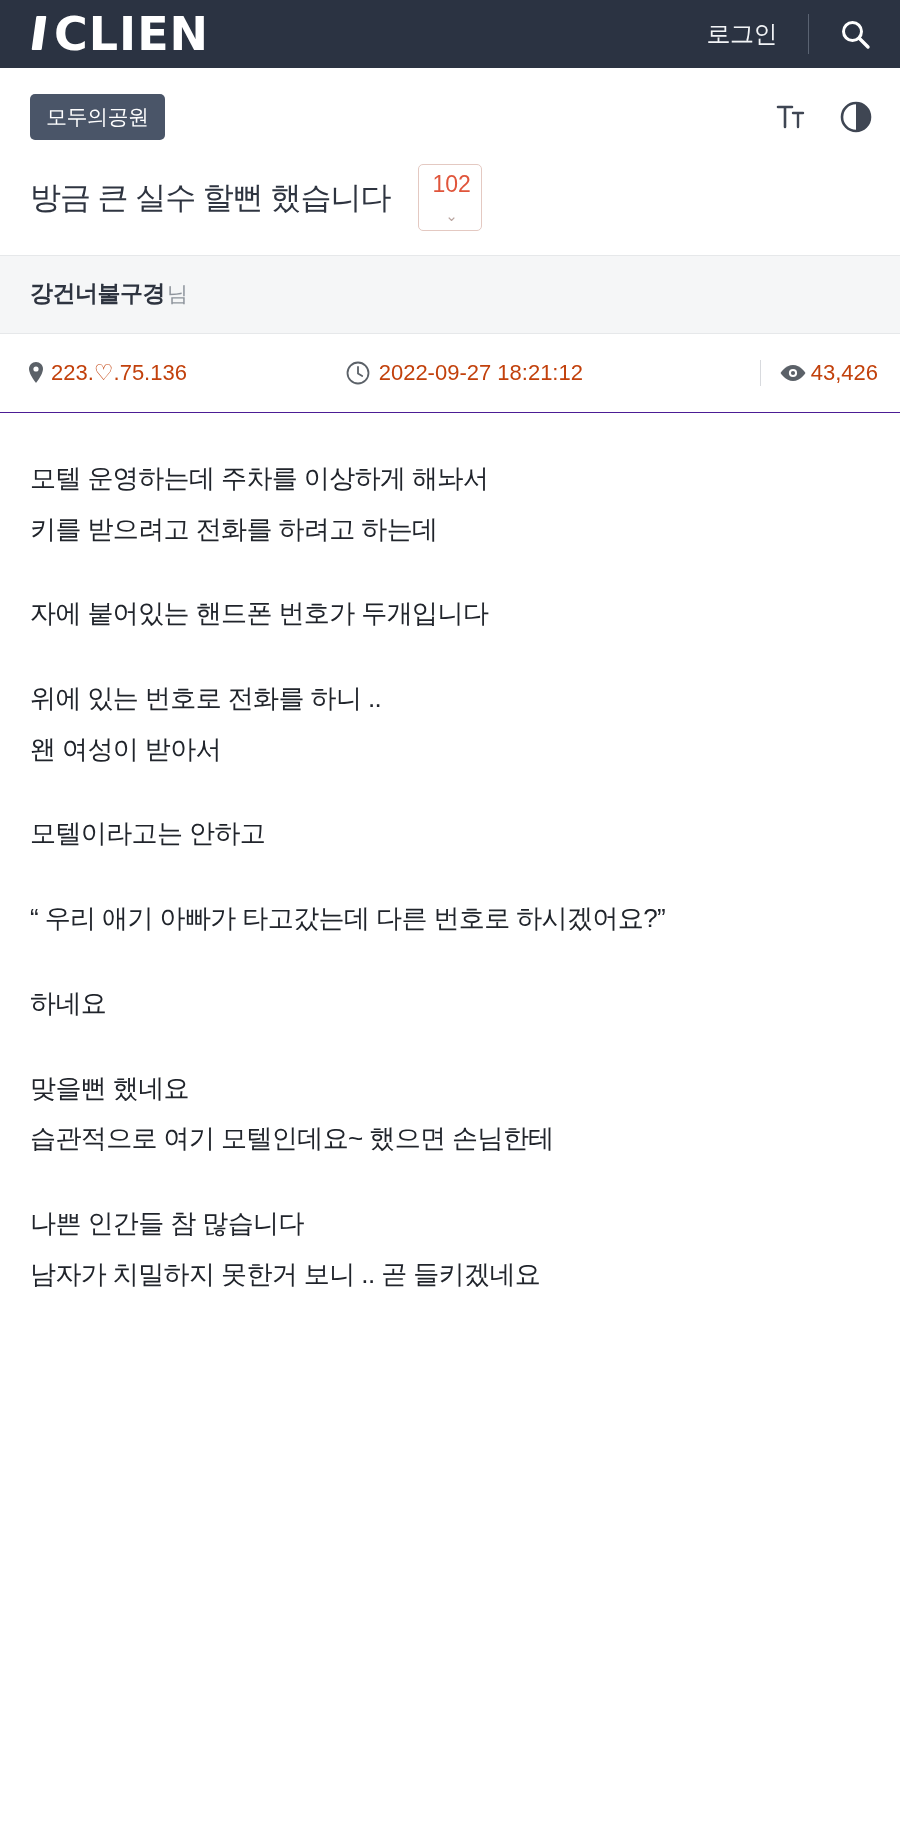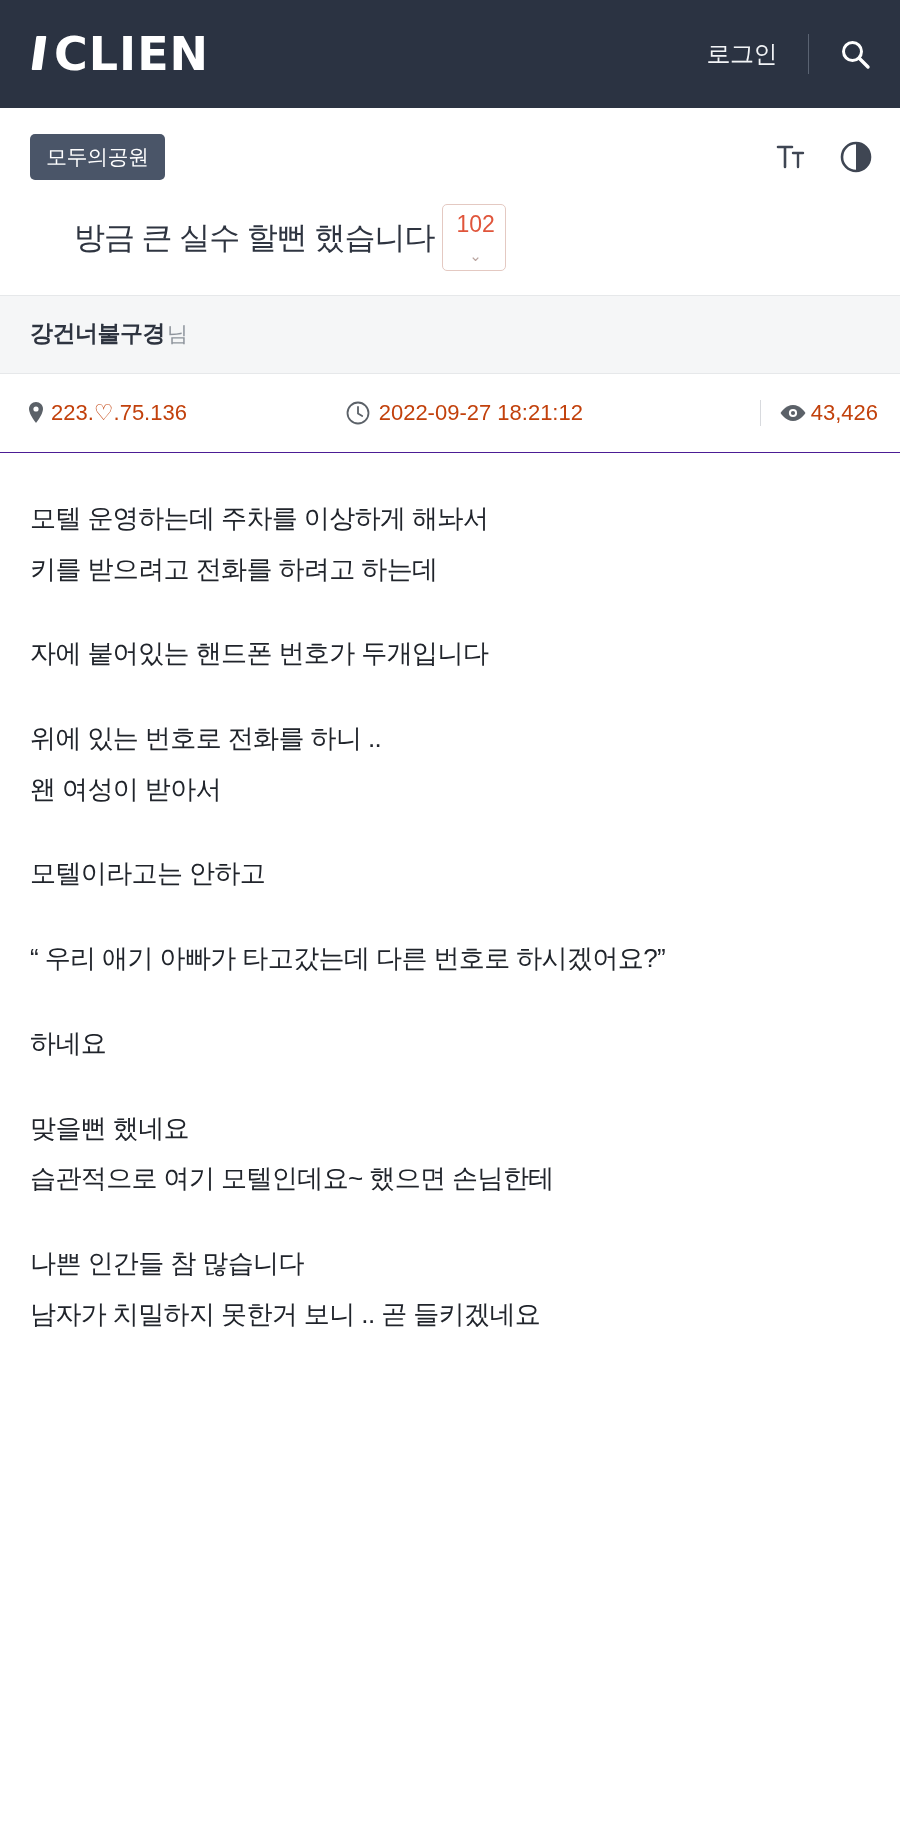--- a/index.html
+++ b/index.html
@@ -10,21 +10,21 @@
   body {
     width: 900px;
     min-height: 1833px;
     font-family: "Liberation Sans", "DejaVu Sans", sans-serif;
     color: #222;
     -webkit-font-smoothing: antialiased;
   }
 
   
   .header {
-    height: 108px;
+    height: 68px;
     background: #2b3342;
     display: flex;
     align-items: center;
     justify-content: space-between;
     padding: 0 28px 0 34px;
     box-sizing: border-box;
   }
   .logo {
     display: flex;
     align-items: baseline;
@@ -98,22 +98,21 @@
     align-items: center;
     justify-content: center;
     cursor: pointer;
   }
 
   
   .title-row {
     display: flex;
     align-items: center;
     padding: 6px 30px 24px 30px;
-    gap: 8px;
-    margin-left: 44px;
+    gap: 28px;
   }
   .post-title {
     font-size: 31px;
     color: #2e3440;
     letter-spacing: -1px;
     font-weight: 400;
   }
   .comment-chip {
     display: inline-flex;
     align-items: center;

